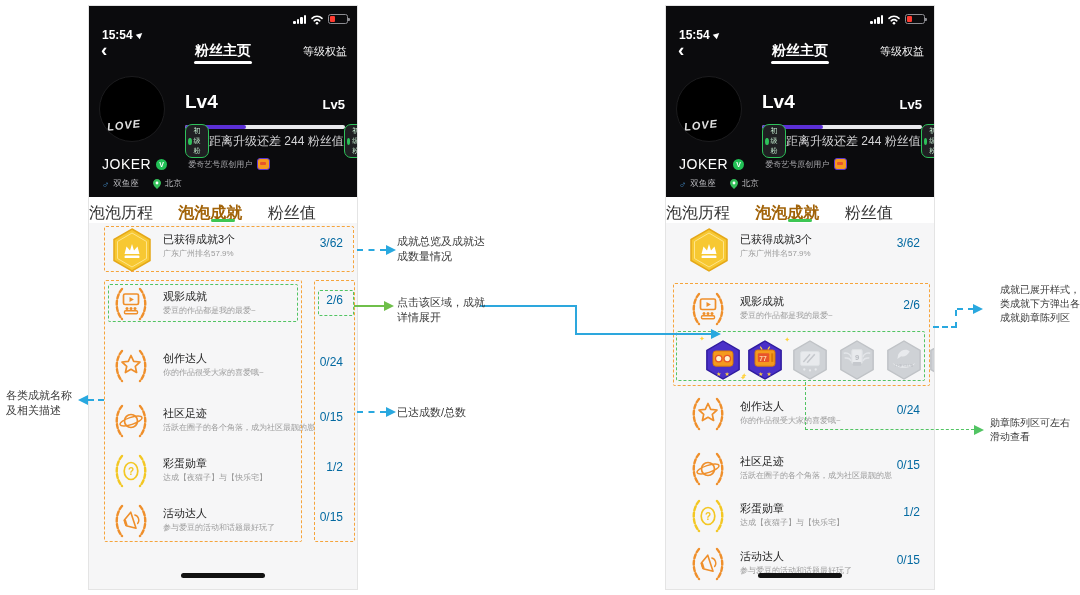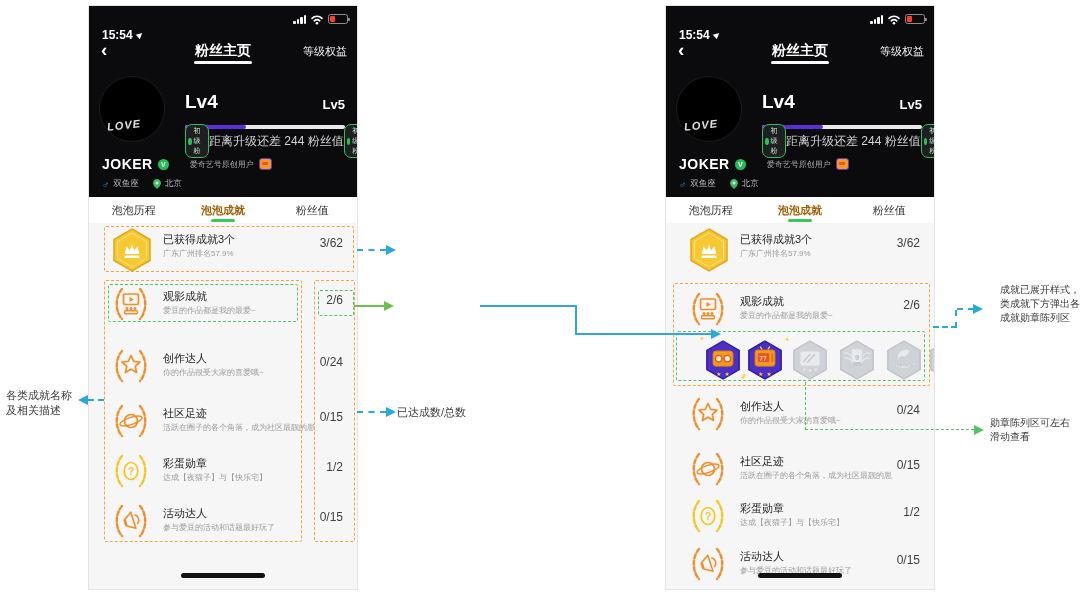--- a/index.html
+++ b/index.html
@@ -39,43 +39,43 @@
   .pbar { position:absolute; left:96px; right:12px; top:119px; height:4px; background:#e9e9ec; border-radius:2px; overflow:hidden; }
   .pbar i { display:block; height:100%; background:#5b2fd6; border-radius:2px; }
   .prow { position:absolute; left:96px; right:12px; top:128px; height:14px; display:flex;
           justify-content:space-between; align-items:center; }
   .fanpill { display:inline-flex; align-items:center; gap:2px; background:#1f1f22; border:1px solid #2ec15a;
              border-radius:7px; padding:1px 4px 1px 2px; }
   .fanpill b { width:7px; height:7px; border-radius:50%; background:#2ec15a; }
   .fanpill span { font-size:7px; color:#c4ebcf; font-weight:normal; }
   .phint { font-size:12px; color:#d4d4d6; white-space:nowrap; }
   .namerow { position:absolute; left:13px; top:150px; display:flex; align-items:center; gap:5px; }
-  .uname { font-size:14px; font-weight:bold; letter-spacing:.5px; color:#fff; }
+  .uname { font-size:14px; font-weight:normal; letter-spacing:.5px; color:#fff; }
   .vicon { width:11px; height:11px; border-radius:50%; background:#21c055; color:#fff; font-size:7px;
            font-weight:bold; display:inline-flex; align-items:center; justify-content:center; }
   .vtext { font-size:8px; color:#a9a9ad;margin-left:16px; }
   .ebadge { width:13px; height:12px; background:#f59a1e; border:1.5px solid #5a35d8; border-radius:3px; position:relative; }
   .ebadge:after { content:""; position:absolute; left:2px; top:2.5px; width:6px; height:3.5px; background:#e8542a; border-radius:1px; }
   .inforow { position:absolute; left:13px; top:172px; display:flex; align-items:center; gap:4px;
              font-size:8.5px; color:#b9b9bd; }
   .mars { color:#4da3e8; font-size:9.5px; }
   .gap8 { width:6px; }
 
   .tabs { position:absolute; top:191px; left:0; right:0; height:26px; background:#fff; display:flex; }
-  .tab { flex:1; text-align:center; font-size:11px; color:#333; padding-top:6px; position:relative; }
+  .tab { flex:1; text-align:left; font-size:16px; color:#333; padding-top:6px; position:relative; }
   .tab.active { color:#a16207; font-weight:bold; }
   .tab.active i { position:absolute; left:50%; margin-left:-12px; bottom:1px; width:24px; height:3px;
                   background:#3cc653; border-radius:2px; }
   .content { position:absolute; top:217px; left:0; right:0; bottom:0; background:#f6f6f7; }
 
   .arow { position:absolute; left:0; width:100%; height:46px; }
   .arow-icon { position:absolute; left:22px; top:0px; width:42px; height:46px; }
   .arow-t { position:absolute; left:74px; top:5px; font-size:11px; color:#1f1f1f; white-space:nowrap; }
   .arow-s { position:absolute; left:74px; top:21px; font-size:8px; color:#9b9b9b; white-space:nowrap; }
-  .arow-v { position:absolute; right:14px; top:9px; font-size:12px; color:#404040; }
+  .arow-v { position:absolute; right:14px; top:9px; font-size:12px; color:#0369a1; }
 
   .medals { position:absolute; left:0; width:100%; height:50px; }
   .medal { position:absolute; top:2px; width:38px; height:44px; }
   .spk { position:absolute; font-size:7px; color:#ffd23e; }
 
   .homebar { position:absolute; left:50%; margin-left:-42px; width:84px; height:5px; background:#121212; border-radius:3px; z-index:5; }
 
   
   .obox { position:absolute; border:1.6px dashed #f5a43c; border-radius:2px; z-index:40; }
   .gbox { position:absolute; border:1.6px dashed #52c463; border-radius:2px; z-index:41; }
@@ -494,23 +494,25 @@
   <div class="obox" style="left:104px; top:226px; width:250px; height:46px;"></div>
   <div class="obox" style="left:104px; top:280px; width:198px; height:262px;"></div>
   <div class="obox" style="left:314px; top:280px; width:41px; height:262px;"></div>
   <div class="gbox" style="left:108px; top:284px; width:190px; height:38px;"></div>
   <div class="gbox" style="left:318px; top:290px; width:36px; height:26px;"></div>
   <div class="obox" style="left:673px; top:283px; width:257px; height:103px;"></div>
   <div class="gbox" style="left:676px; top:331px; width:249px; height:50px;"></div>
 
   <div class="dash-b" style="left:357px; top:249px; width:29px;"></div>
   <div class="tri-r tb" style="left:386px; top:245px;"></div>
+  <div class="anno" style="left:397px; top:234px; width:92px;">成就总览及成就达成数量情况</div>
 
   <div class="sol-g" style="left:354px; top:305px; width:30px;"></div>
   <div class="tri-r tg" style="left:384px; top:301px;"></div>
+  <div class="anno" style="left:397px; top:295px; width:92px;">点击该区域，成就详情展开</div>
   <div class="sol-b" style="left:480px; top:305px; width:97px; height:2px;"></div>
   <div class="sol-b" style="left:575px; top:305px; width:2px; height:30px;"></div>
   <div class="sol-b" style="left:575px; top:333px; width:137px; height:2px;"></div>
   <div class="tri-r tb" style="left:711px; top:329px;"></div>
 
   <div class="anno" style="left:6px; top:388px; width:70px;">各类成就名称及相关描述</div>
   <div class="tri-l tbl" style="left:78px; top:395px;"></div>
   <div class="dash-b" style="left:88px; top:399px; width:16px;"></div>
 
   <div class="dash-b" style="left:357px; top:411px; width:29px;"></div>

